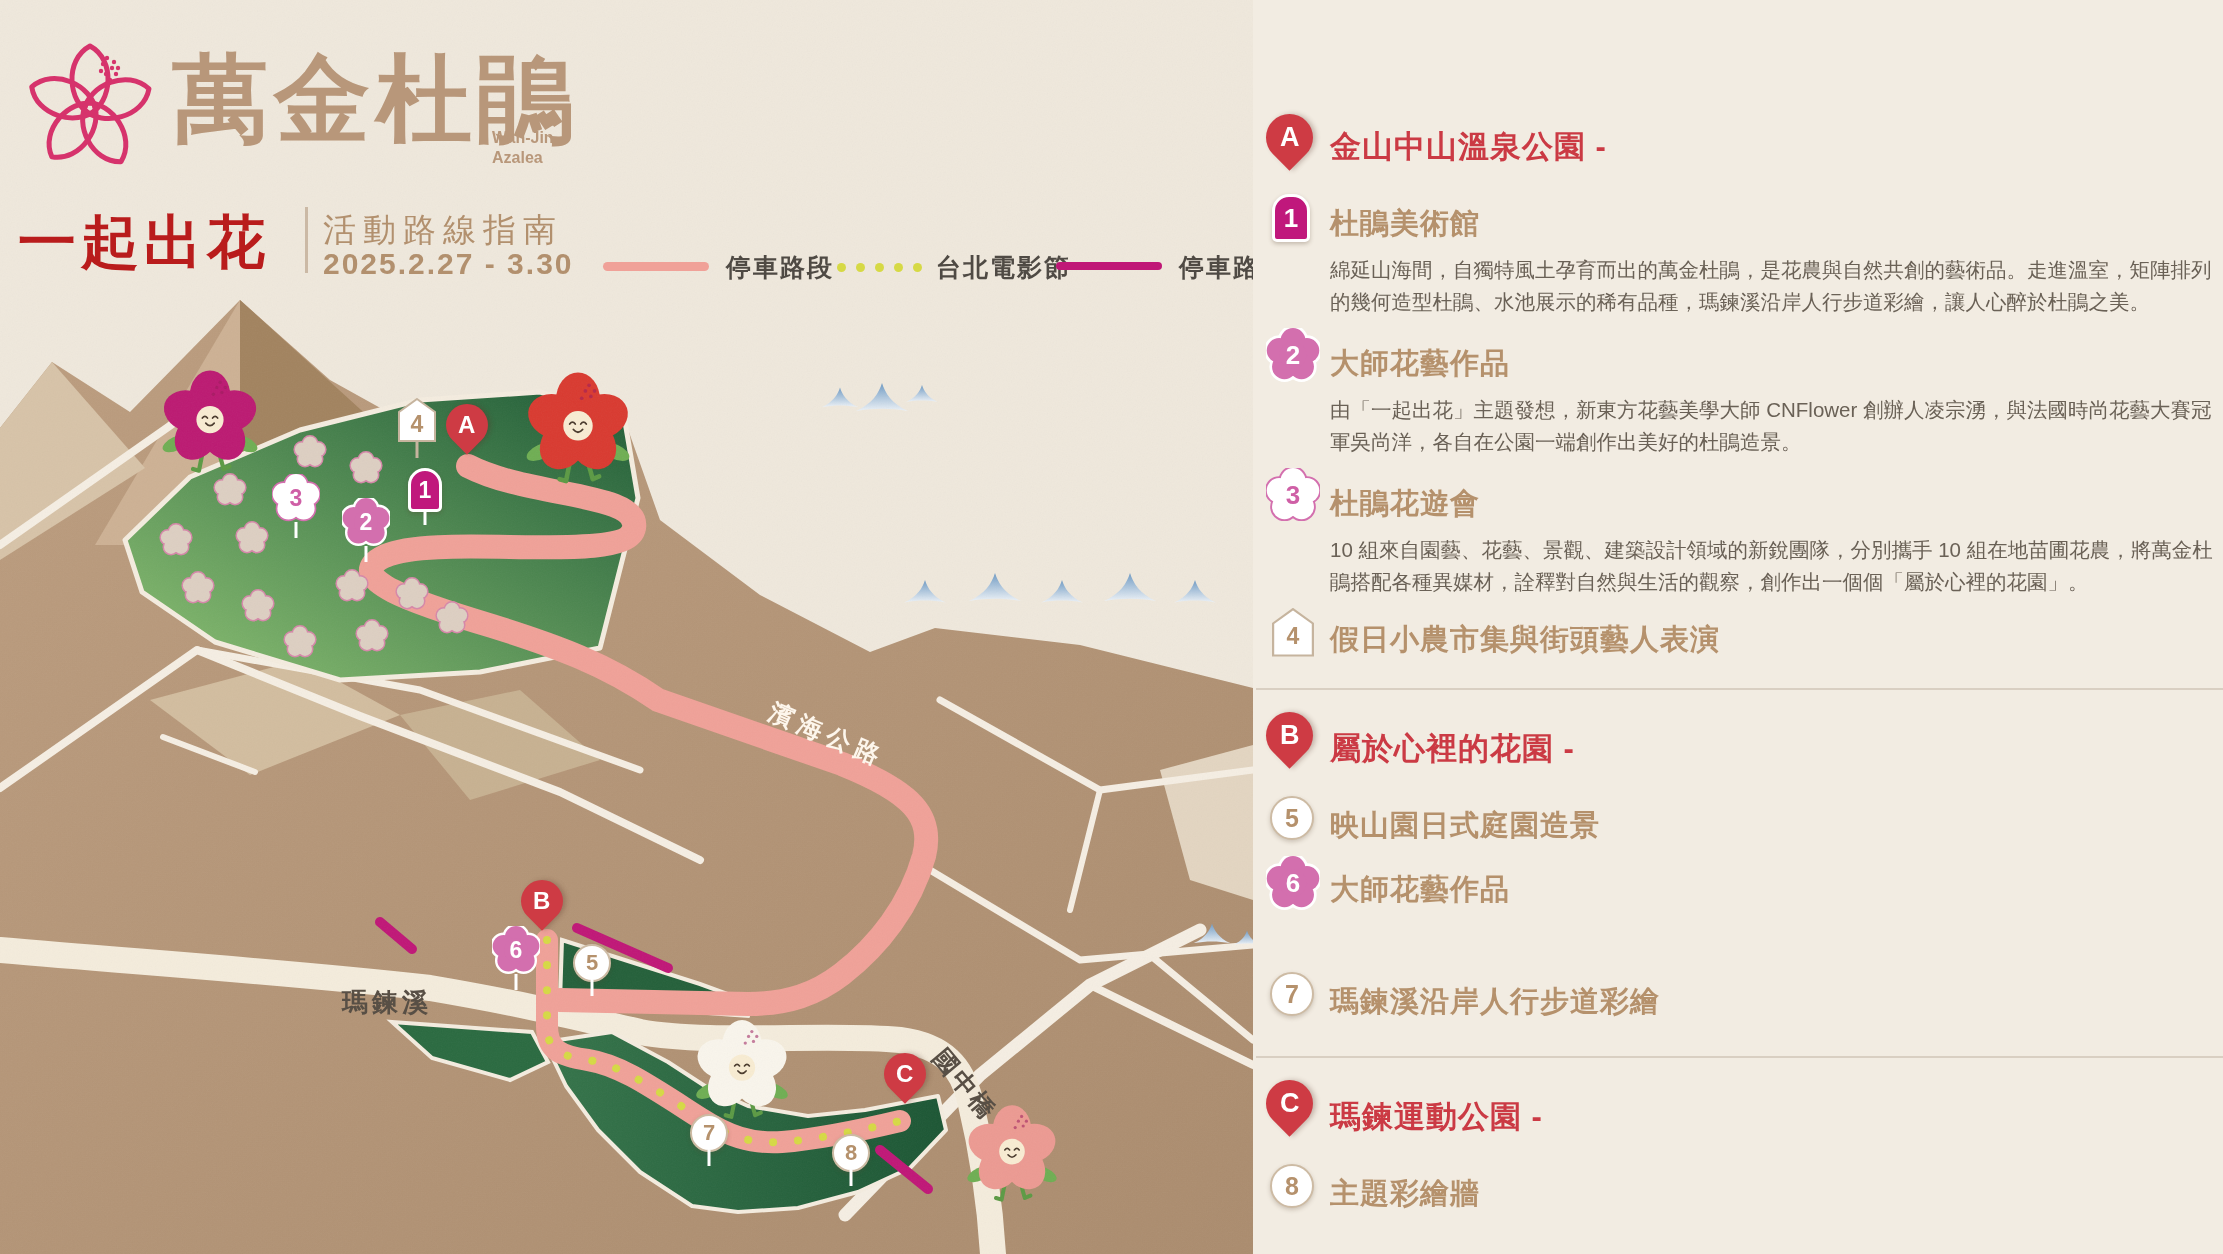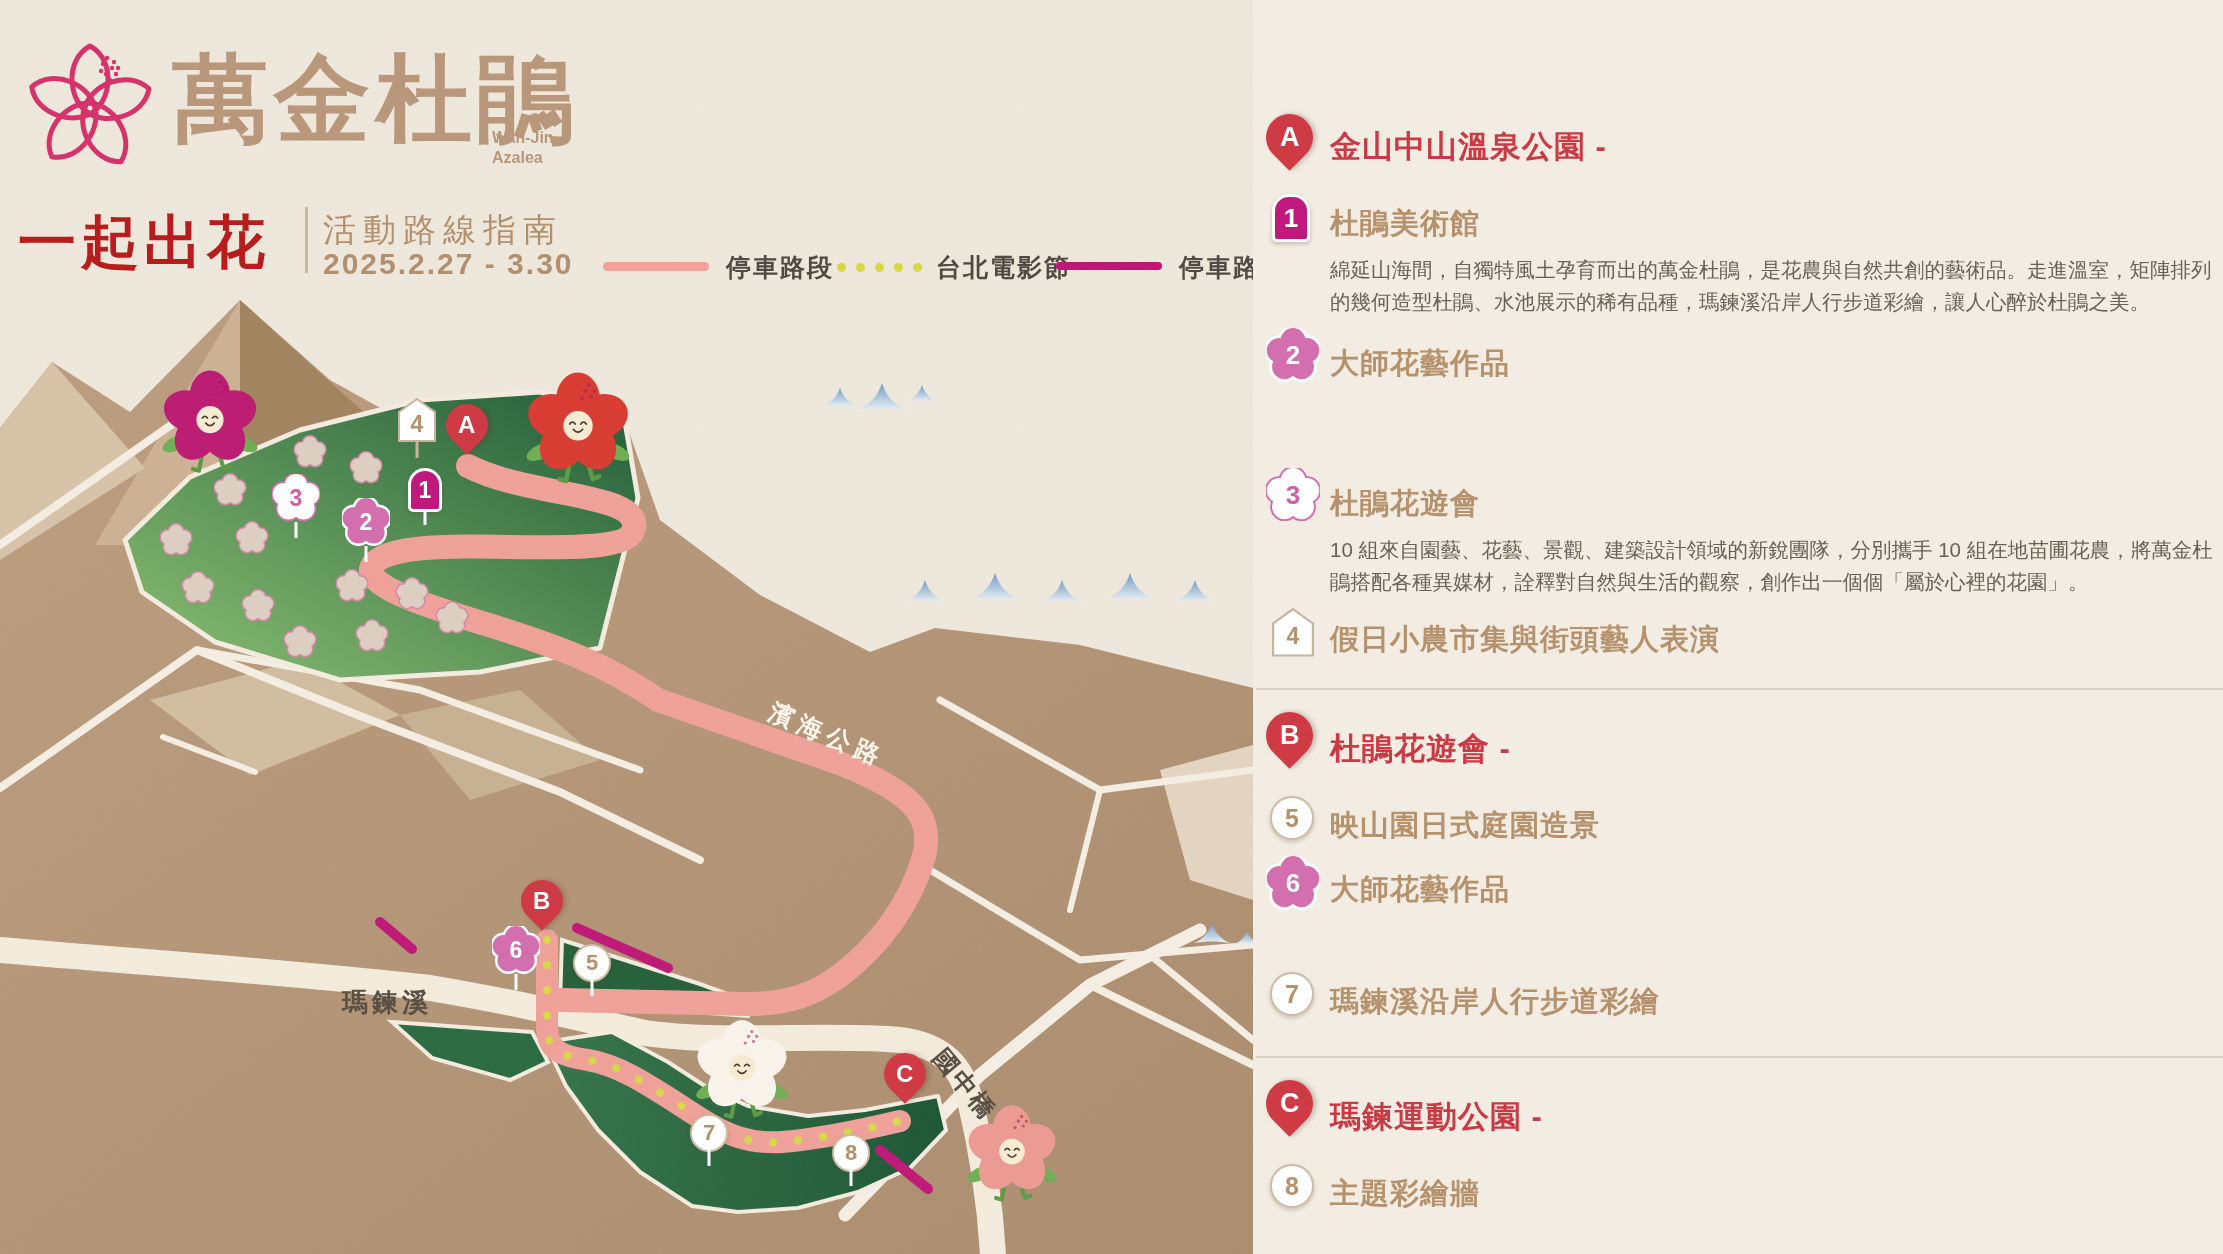--- a/index.html
+++ b/index.html
@@ -372,20 +372,21 @@
           <circle cx="12.8" cy="-4.2" r="11.5"></circle>
           <circle cx="7.9" cy="10.9" r="11.5"></circle>
           <circle cx="-7.9" cy="10.9" r="11.5"></circle>
           <circle cx="-12.8" cy="-4.2" r="11.5"></circle>
           <circle cx="0" cy="0" r="12.5"></circle>
         </g>
     </svg>
       <span>2</span>
   </div>
   <div class="item-title" style="left:1330px;top:344px">大師花藝作品</div>
+  <div class="item-desc" style="left:1330px;top:394px">由「一起出花」主題發想，新東方花藝美學大師 CNFlower 創辦人凌宗湧，與法國時尚花藝大賽冠軍吳尚洋，各自在公園一端創作出美好的杜鵑造景。</div>
 
   <div class="badge b-flower outline lg" style="left:1266px;top:468px">
     <svg viewBox="-25 -25 50 50">
       <g fill="none" stroke="#d36fae" stroke-width="3.5">
           <circle cx="0" cy="-13.5" r="11.5"></circle>
           <circle cx="12.8" cy="-4.2" r="11.5"></circle>
           <circle cx="7.9" cy="10.9" r="11.5"></circle>
           <circle cx="-7.9" cy="10.9" r="11.5"></circle>
           <circle cx="-12.8" cy="-4.2" r="11.5"></circle>
         </g>
@@ -409,21 +410,21 @@
     </svg>
       <span>4</span>
   </div>
   <div class="item-title" style="left:1330px;top:620px">假日小農市集與街頭藝人表演</div>
 
   <div class="divider" style="top:688px"></div>
 
   <div class="badge pin lg" style="left:1266px;top:712px">
       <span>B</span>
     </div>
-  <div class="sec-title" style="left:1330px;top:728px">杜鵑花遊會 -</div>
+  <div class="sec-title" style="left:1330px;top:728px">屬於心裡的花園 -</div>
 
   <div class="badge b-circle lg" style="left:1270px;top:796px">5</div>
   <div class="item-title" style="left:1330px;top:806px">映山園日式庭園造景</div>
 
   <div class="badge b-flower lg" style="left:1266px;top:856px">
     <svg viewBox="-25 -25 50 50">
       <g fill="none" stroke="#fff" stroke-width="5">
           <circle cx="0" cy="-13.5" r="11.5"></circle>
           <circle cx="12.8" cy="-4.2" r="11.5"></circle>
           <circle cx="7.9" cy="10.9" r="11.5"></circle>

